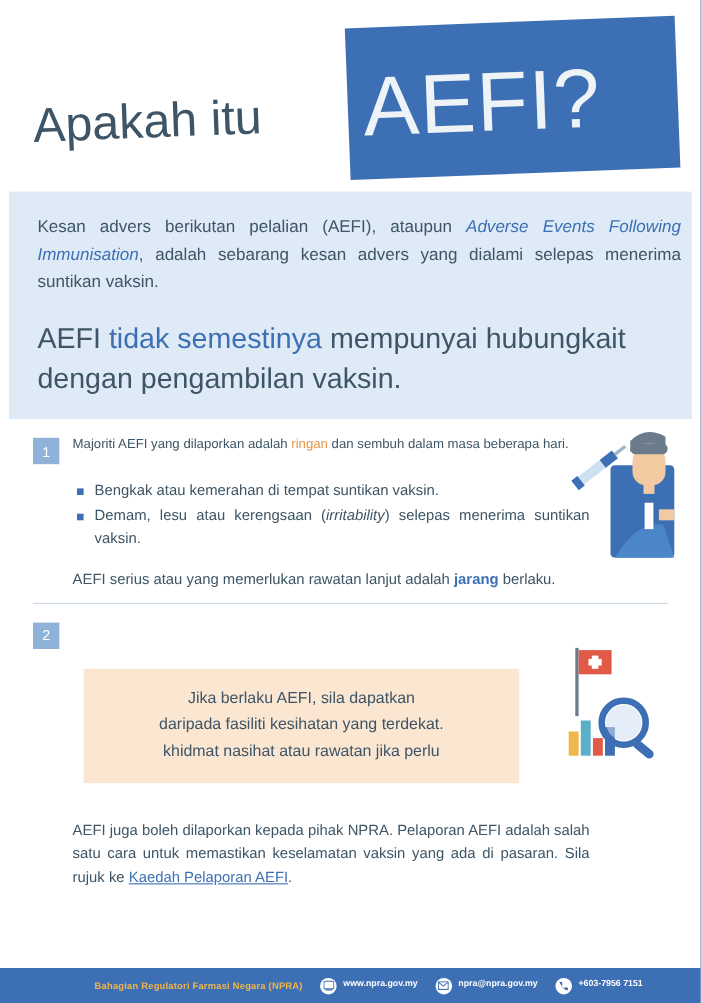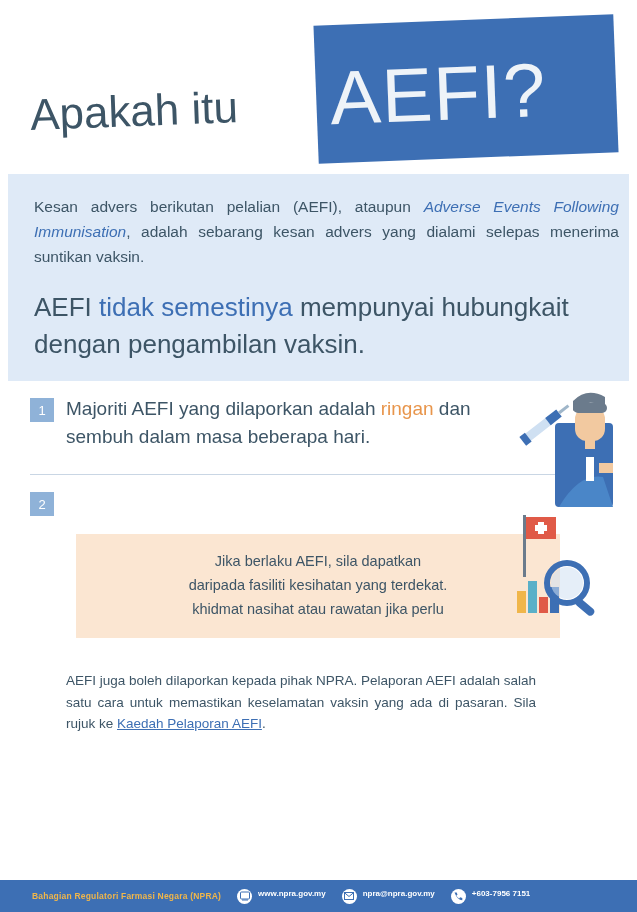--- a/index.html
+++ b/index.html
@@ -100,21 +100,21 @@
     width: 24px; height: 24px;
     background: #8fb2d8;
     color: #ffffff;
     font-size: 13px;
     display: flex;
     align-items: center;
     justify-content: center;
     margin-top: 3px;
   }
   .sec-title {
-    font-size: 19px;
+    font-size: 12px;
     color: #3d5566;
     line-height: 1.45;
     max-width: 470px;
   }
   .sec-title .hl { color: #e8954b; }
 
   .body-block {
     margin-left: 36px;
     margin-top: 14px;
     max-width: 470px;
@@ -147,21 +147,21 @@
   ul.bullets li .ital { font-style: italic; }
   p.spaced {
     margin-top: 16px;
     text-align: justify;
   }
   p.spaced .hl { color: #3d6fb4; font-weight: bold; }
 
   
   .callout {
     margin: 18px 0 0 46px;
-    width: 484px;
+    width: 396px;
     background: #fbe6d2;
     padding: 16px 18px;
     text-align: center;
   }
   .callout p {
     font-size: 14.5px;
     color: #3d5566;
     line-height: 1.65;
   }
   .afterwords {
@@ -193,21 +193,21 @@
   }
 
   
   .footer {
     position: absolute;
     left: 0; bottom: 0;
     width: 637px; height: 32px;
     background: #3d6fb4;
     display: flex;
     align-items: center;
-    padding-left: 32px;
+    padding-left: 86px;
     gap: 16px;
   }
   .footer .org {
     color: #f0b64a;
     font-size: 8.5px;
     font-weight: bold;
     letter-spacing: .2px;
   }
   .footer .item {
     display: flex;
@@ -244,20 +244,25 @@
       <p class="big"><span>AEFI </span><span class="hl">tidak semestinya</span><span> mempunyai hubungkait dengan pengambilan vaksin.</span></p>
     </div>
 
     <div class="section">
       <div class="sec-head">
         <div class="badge">1</div>
         <div class="sec-title"><span>Majoriti AEFI yang dilaporkan adalah </span><span class="hl">ringan</span><span> dan sembuh dalam masa beberapa hari.</span></div>
       </div>
 
       <div class="body-block">
+        <ul class="bullets">
+          <li>Bengkak atau kemerahan di tempat suntikan vaksin.</li>
+          <li><span>Demam, lesu atau kerengsaan (</span><span class="ital">irritability</span><span>) selepas menerima suntikan vaksin.</span></li>
+        </ul>
+        <p class="spaced"><span>AEFI serius atau yang memerlukan rawatan lanjut adalah </span><span class="hl">jarang</span><span> berlaku.</span></p>
       </div>
 
       <svg class="illus1" viewBox="0 0 116 118">
         <rect x="48" y="34" width="58" height="84" rx="4" fill="#3d6fb4"></rect>
         <path d="M52 118 q20 -34 44 -30 l10 30 z" fill="#4a86c8"></path>
         <rect x="68" y="18" width="30" height="34" rx="12" fill="#f2c9a0"></rect>
         <path d="M66 22 q14 -14 32 -4 l0 -10 q-18 -10 -32 4 z" fill="#6b7b8c"></path>
         <rect x="66" y="14" width="34" height="10" rx="5" fill="#6b7b8c"></rect>
         <rect x="78" y="50" width="10" height="10" fill="#f2c9a0"></rect>
         <rect x="79" y="68" width="8" height="24" fill="#ffffff"></rect>

